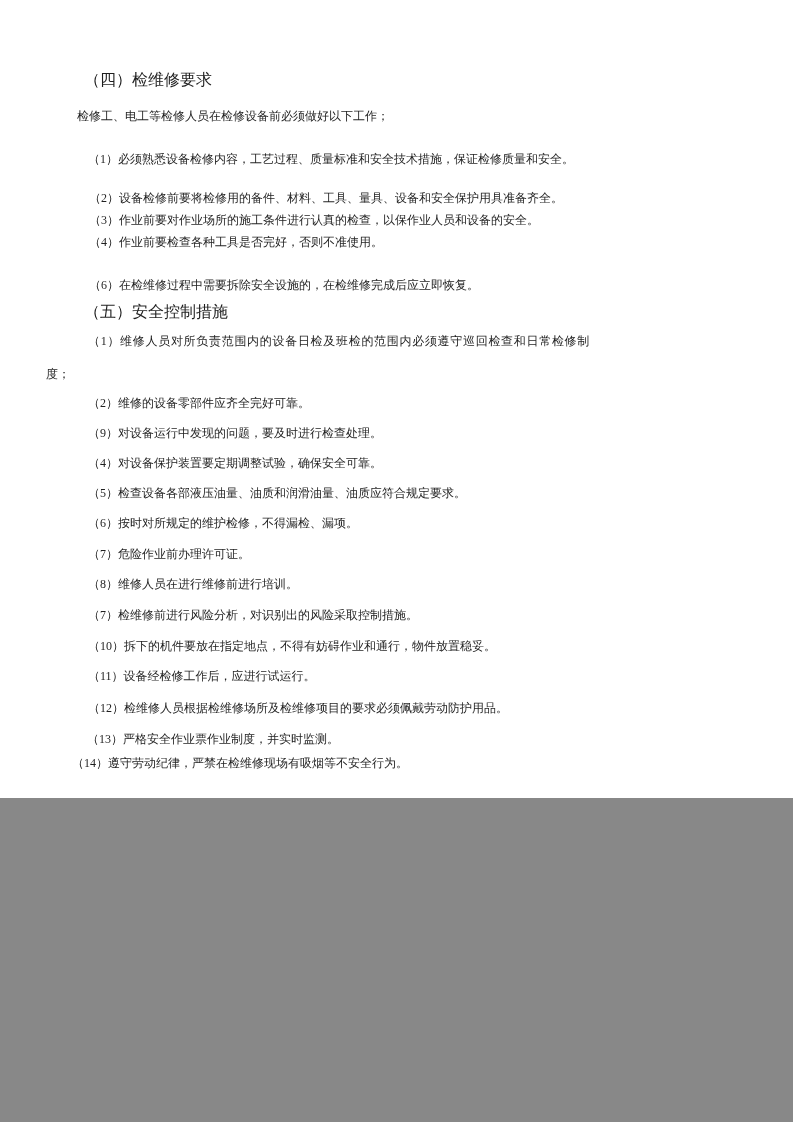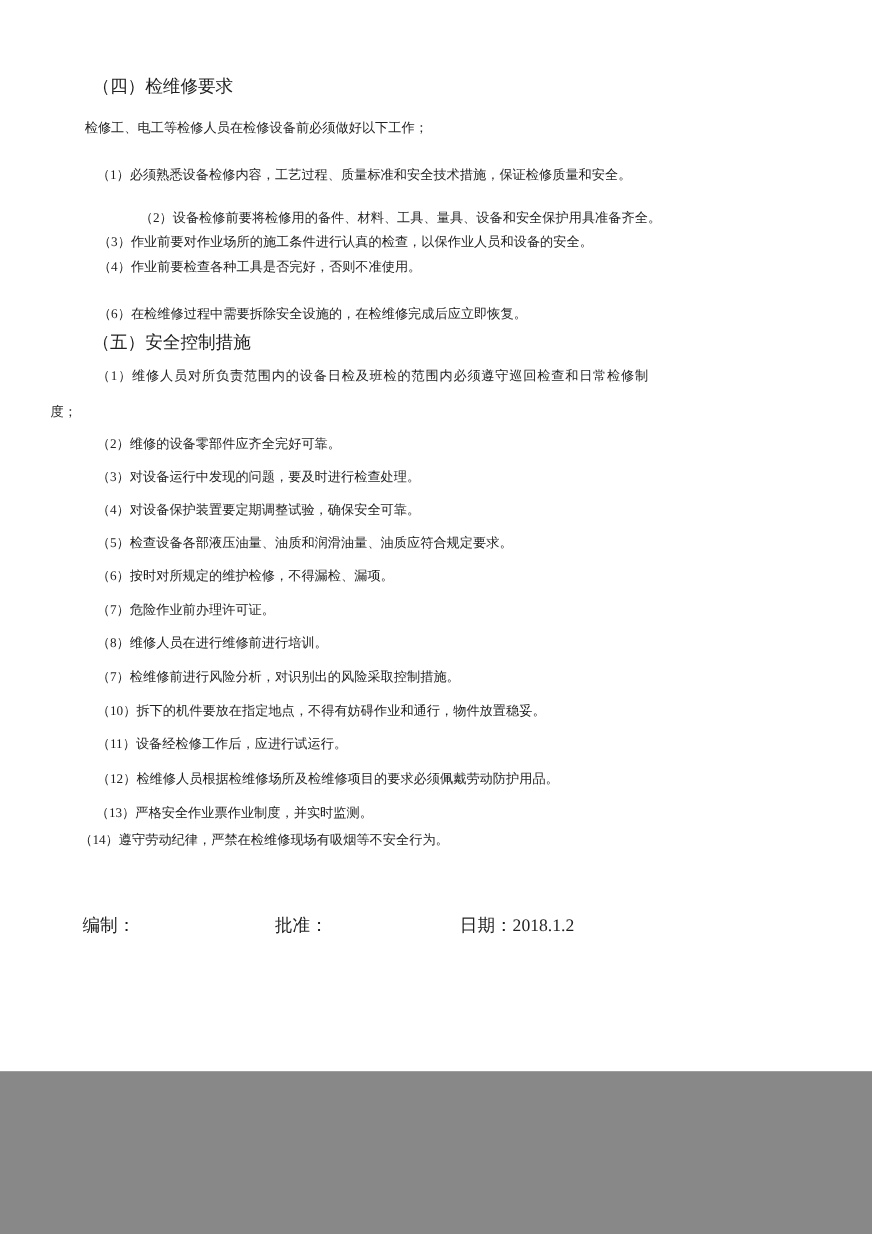--- a/index.html
+++ b/index.html
@@ -3,21 +3,21 @@
 <meta charset="utf-8">
 <style>
   html, body {
     margin: 0;
     padding: 0;
     background: #888;
   }
   .page {
     position: relative;
     width: 793px;
-    height: 974px;
+    height: 798px;
     margin: 0 auto;
     background: #ffffff;
     overflow: hidden;
     font-family: "Liberation Serif", "DejaVu Serif", serif;
     color: #1f1f1f;
   }
   .line {
     position: absolute;
     font-size: 12px;
     line-height: 17px;
@@ -39,32 +39,32 @@
 </style>
 </head>
 <body>
 
 <div class="page">
 
   <div class="line heading" style="top:71px;  left:84px;">（四）检维修要求</div>
   <div class="line" style="top:108px; left:77px;">检修工、电工等检修人员在检修设备前必须做好以下工作；</div>
 
   <div class="line" style="top:151px; left:88px;">（1）必须熟悉设备检修内容，工艺过程、质量标准和安全技术措施，保证检修质量和安全。</div>
-  <div class="line" style="top:190px; left:89px;margin-left:38px;">（2）设备检修前要将检修用的备件、材料、工具、量具、设备和安全保护用具准备齐全。</div>
+  <div class="line" style="top:190px; left:89px;">（2）设备检修前要将检修用的备件、材料、工具、量具、设备和安全保护用具准备齐全。</div>
   <div class="line" style="top:212px; left:89px;">（3）作业前要对作业场所的施工条件进行认真的检查，以保作业人员和设备的安全。</div>
   <div class="line" style="top:234px; left:89px;">（4）作业前要检查各种工具是否完好，否则不准使用。</div>
   <div class="line" style="top:277px; left:89px;">（6）在检维修过程中需要拆除安全设施的，在检维修完成后应立即恢复。</div>
 
   <div class="line heading" style="top:303px; left:84px;">（五）安全控制措施</div>
 
   <div class="line justified" style="top:333px; left:88px;">（1）维修人员对所负责范围内的设备日检及班检的范围内必须遵守巡回检查和日常检修制</div>
   <div class="line" style="top:366px; left:46px;">度；</div>
 
   <div class="line" style="top:395px; left:88px;">（2）维修的设备零部件应齐全完好可靠。</div>
-  <div class="line" style="top:425px; left:88px;">（3）对设备运行中发现的问题，要及时进行检查处理。</div>
+  <div class="line" style="top:425px; left:88px;">（9）对设备运行中发现的问题，要及时进行检查处理。</div>
   <div class="line" style="top:455px; left:88px;">（4）对设备保护装置要定期调整试验，确保安全可靠。</div>
   <div class="line" style="top:485px; left:88px;">（5）检查设备各部液压油量、油质和润滑油量、油质应符合规定要求。</div>
   <div class="line" style="top:515px; left:88px;">（6）按时对所规定的维护检修，不得漏检、漏项。</div>
   <div class="line" style="top:546px; left:88px;">（7）危险作业前办理许可证。</div>
   <div class="line" style="top:576px; left:88px;">（8）维修人员在进行维修前进行培训。</div>
   <div class="line" style="top:607px; left:88px;">（7）检维修前进行风险分析，对识别出的风险采取控制措施。</div>
   <div class="line" style="top:638px; left:88px;">（10）拆下的机件要放在指定地点，不得有妨碍作业和通行，物件放置稳妥。</div>
   <div class="line" style="top:668px; left:88px;">（11）设备经检修工作后，应进行试运行。</div>
   <div class="line" style="top:700px; left:88px;">（12）检维修人员根据检维修场所及检维修项目的要求必须佩戴劳动防护用品。</div>
   <div class="line" style="top:731px; left:87px;">（13）严格安全作业票作业制度，并实时监测。</div>

